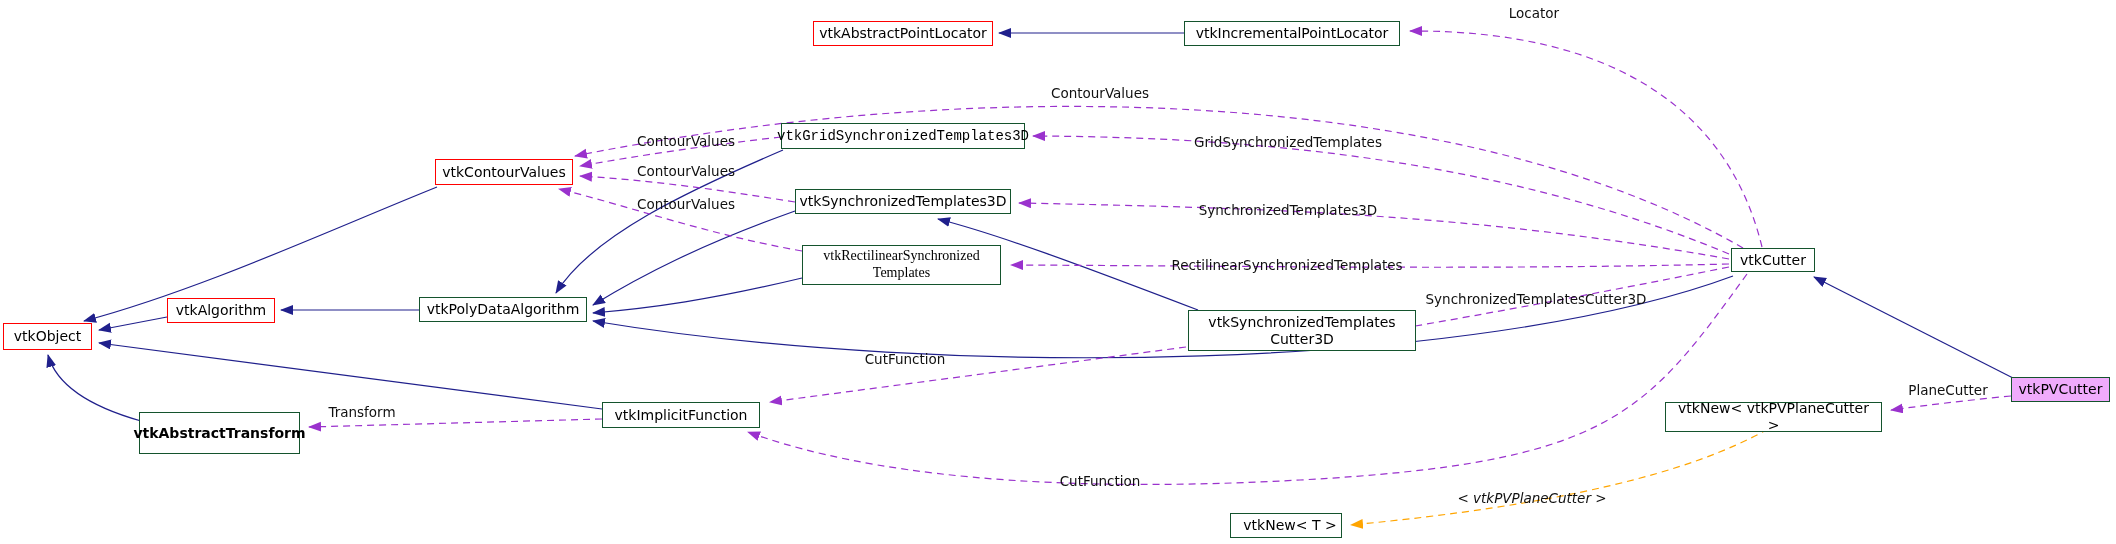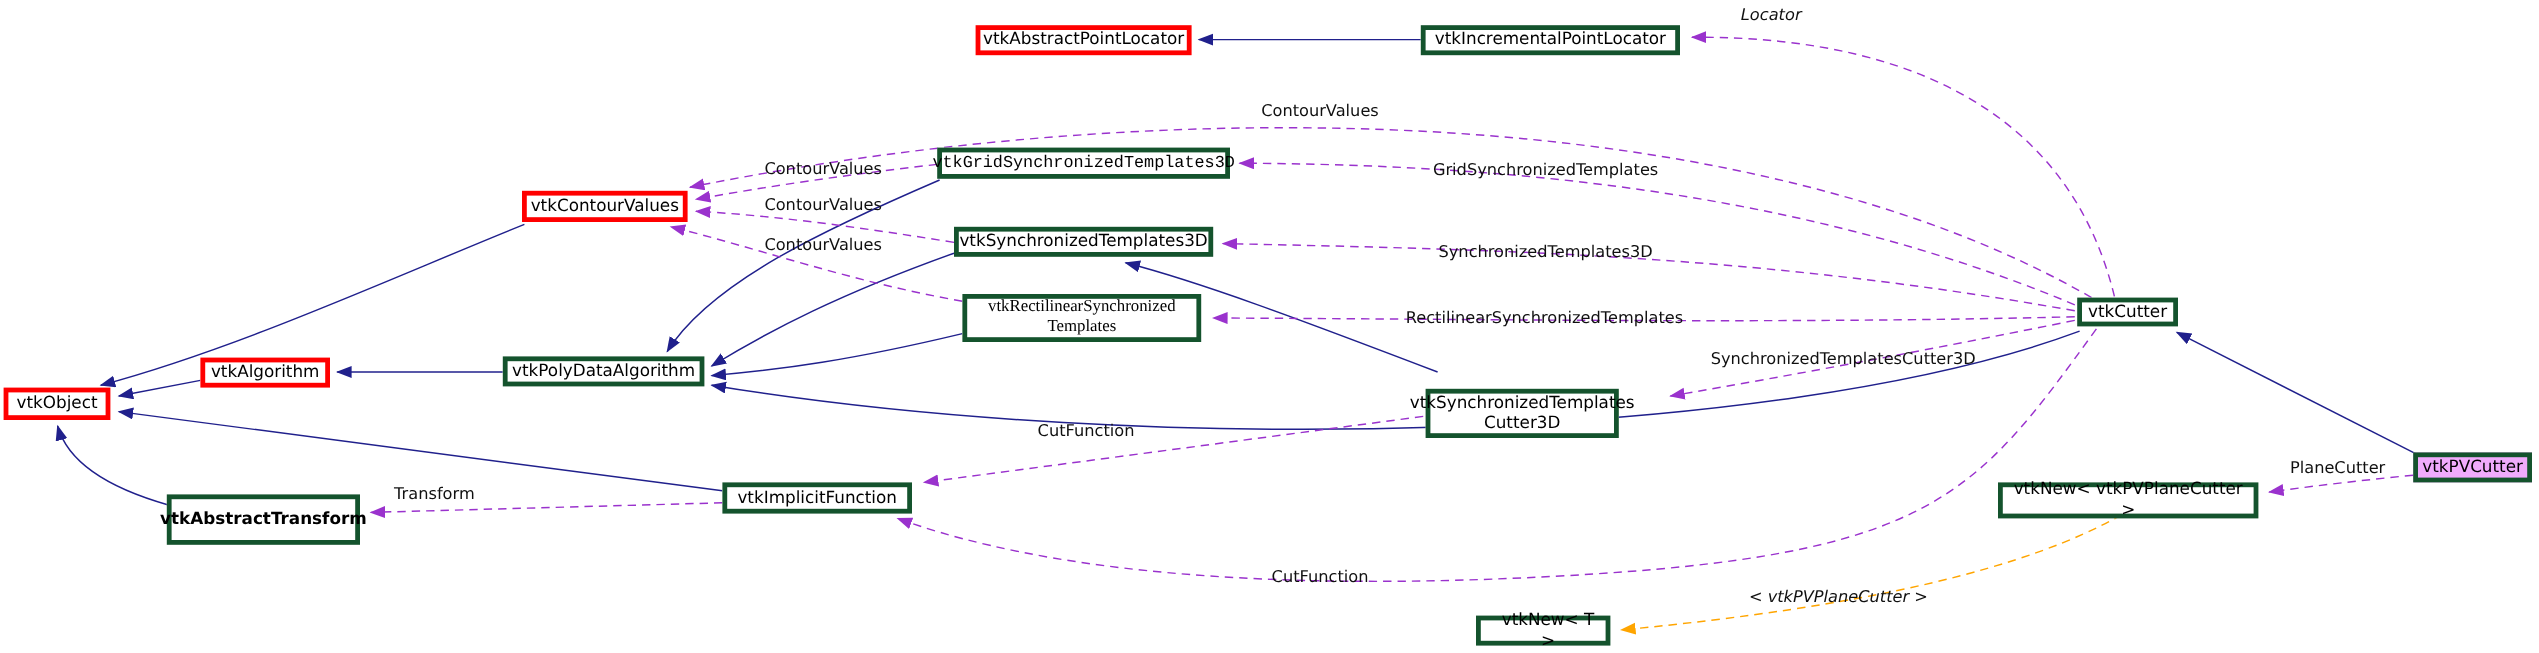--- a/index.html
+++ b/index.html
@@ -1,21 +1,21 @@
 <!DOCTYPE html>
 <html><head>
 <meta charset="utf-8">
 <style>
   html,body{margin:0;padding:0;background:#ffffff;}
   #canvas{position:relative;width:2116px;height:544px;background:#ffffff;overflow:hidden;
           font-family:"DejaVu Sans",sans-serif;}
   #edges{position:absolute;left:0;top:0;width:2116px;height:544px;}
   .node{position:absolute;display:flex;align-items:center;justify-content:center;
         text-align:center;font:14px/1.2 "DejaVu Sans",sans-serif;color:#000;
-        border:4px solid #14532d;background:#ffffff;box-sizing:border-box;
+        border:1px solid #14532d;background:#ffffff;box-sizing:border-box;
         white-space:pre-line;padding:0 4px;}
   .node.red{border-color:#ff0000;}
   .node.target{background:#f0abfc;}
   .elabel{position:absolute;font:13.5px "DejaVu Sans",sans-serif;color:#101010;
           transform:translate(-50%,-50%);white-space:nowrap;}
   path.inh{stroke:#20208c;stroke-width:1.2;fill:none;}
   path.use{stroke:#9a32cd;stroke-width:1.2;fill:none;stroke-dasharray:7 5;}
   path.tmpl{stroke:#ffa500;stroke-width:1.2;fill:none;stroke-dasharray:7 5;}
 </style>
 </head>
@@ -71,28 +71,28 @@
   <div class="node red" style="left:435px;top:159px;width:138px;height:26px;">vtkContourValues</div>
   <div class="node" style="left:781px;top:123px;width:244px;height:26px;font-family:Liberation Mono, monospace;">vtkGridSynchronizedTemplates3D</div>
   <div class="node" style="left:795px;top:189px;width:216px;height:25px;">vtkSynchronizedTemplates3D</div>
   <div class="node" style="left:802px;top:245px;width:199px;height:40px;font-family:Liberation Serif, serif;">vtkRectilinearSynchronized
 Templates</div>
   <div class="node" style="left:419px;top:297px;width:168px;height:25px;">vtkPolyDataAlgorithm</div>
   <div class="node red" style="left:167px;top:298px;width:108px;height:25px;">vtkAlgorithm</div>
   <div class="node red" style="left:3px;top:323px;width:89px;height:27px;">vtkObject</div>
   <div class="node" style="left:139px;top:412px;width:161px;height:42px;font-weight:bold;">vtkAbstractTransform</div>
   <div class="node" style="left:602px;top:402px;width:158px;height:26px;">vtkImplicitFunction</div>
-  <div class="node" style="left:1188px;top:310px;width:161px;height:41px;margin-top:14px;">vtkSynchronizedTemplates
+  <div class="node" style="left:1188px;top:310px;width:228px;height:41px;">vtkSynchronizedTemplates
 Cutter3D</div>
   <div class="node" style="left:1731px;top:248px;width:84px;height:24px;">vtkCutter</div>
   <div class="node target" style="left:2011px;top:377px;width:99px;height:25px;">vtkPVCutter</div>
   <div class="node" style="left:1665px;top:402px;width:217px;height:30px;">vtkNew&lt; vtkPVPlaneCutter &gt;</div>
   <div class="node" style="left:1230px;top:513px;width:112px;height:25px;padding-left:12px;">vtkNew&lt; T &gt;</div>
 
-  <span class="elabel" style="left:1476px;top:13px;font-style:italic;">Locator</span>
+  <span class="elabel" style="left:1534px;top:13px;">Locator</span>
   <span class="elabel" style="left:1100px;top:93px;">ContourValues</span>
   <span class="elabel" style="left:686px;top:141px;">ContourValues</span>
   <span class="elabel" style="left:686px;top:171px;">ContourValues</span>
   <span class="elabel" style="left:686px;top:204px;">ContourValues</span>
   <span class="elabel" style="left:1288px;top:142px;">GridSynchronizedTemplates</span>
   <span class="elabel" style="left:1288px;top:210px;">SynchronizedTemplates3D</span>
   <span class="elabel" style="left:1287px;top:265px;">RectilinearSynchronizedTemplates</span>
   <span class="elabel" style="left:1536px;top:299px;">SynchronizedTemplatesCutter3D</span>
   <span class="elabel" style="left:905px;top:359px;">CutFunction</span>
   <span class="elabel" style="left:1100px;top:481px;">CutFunction</span>

